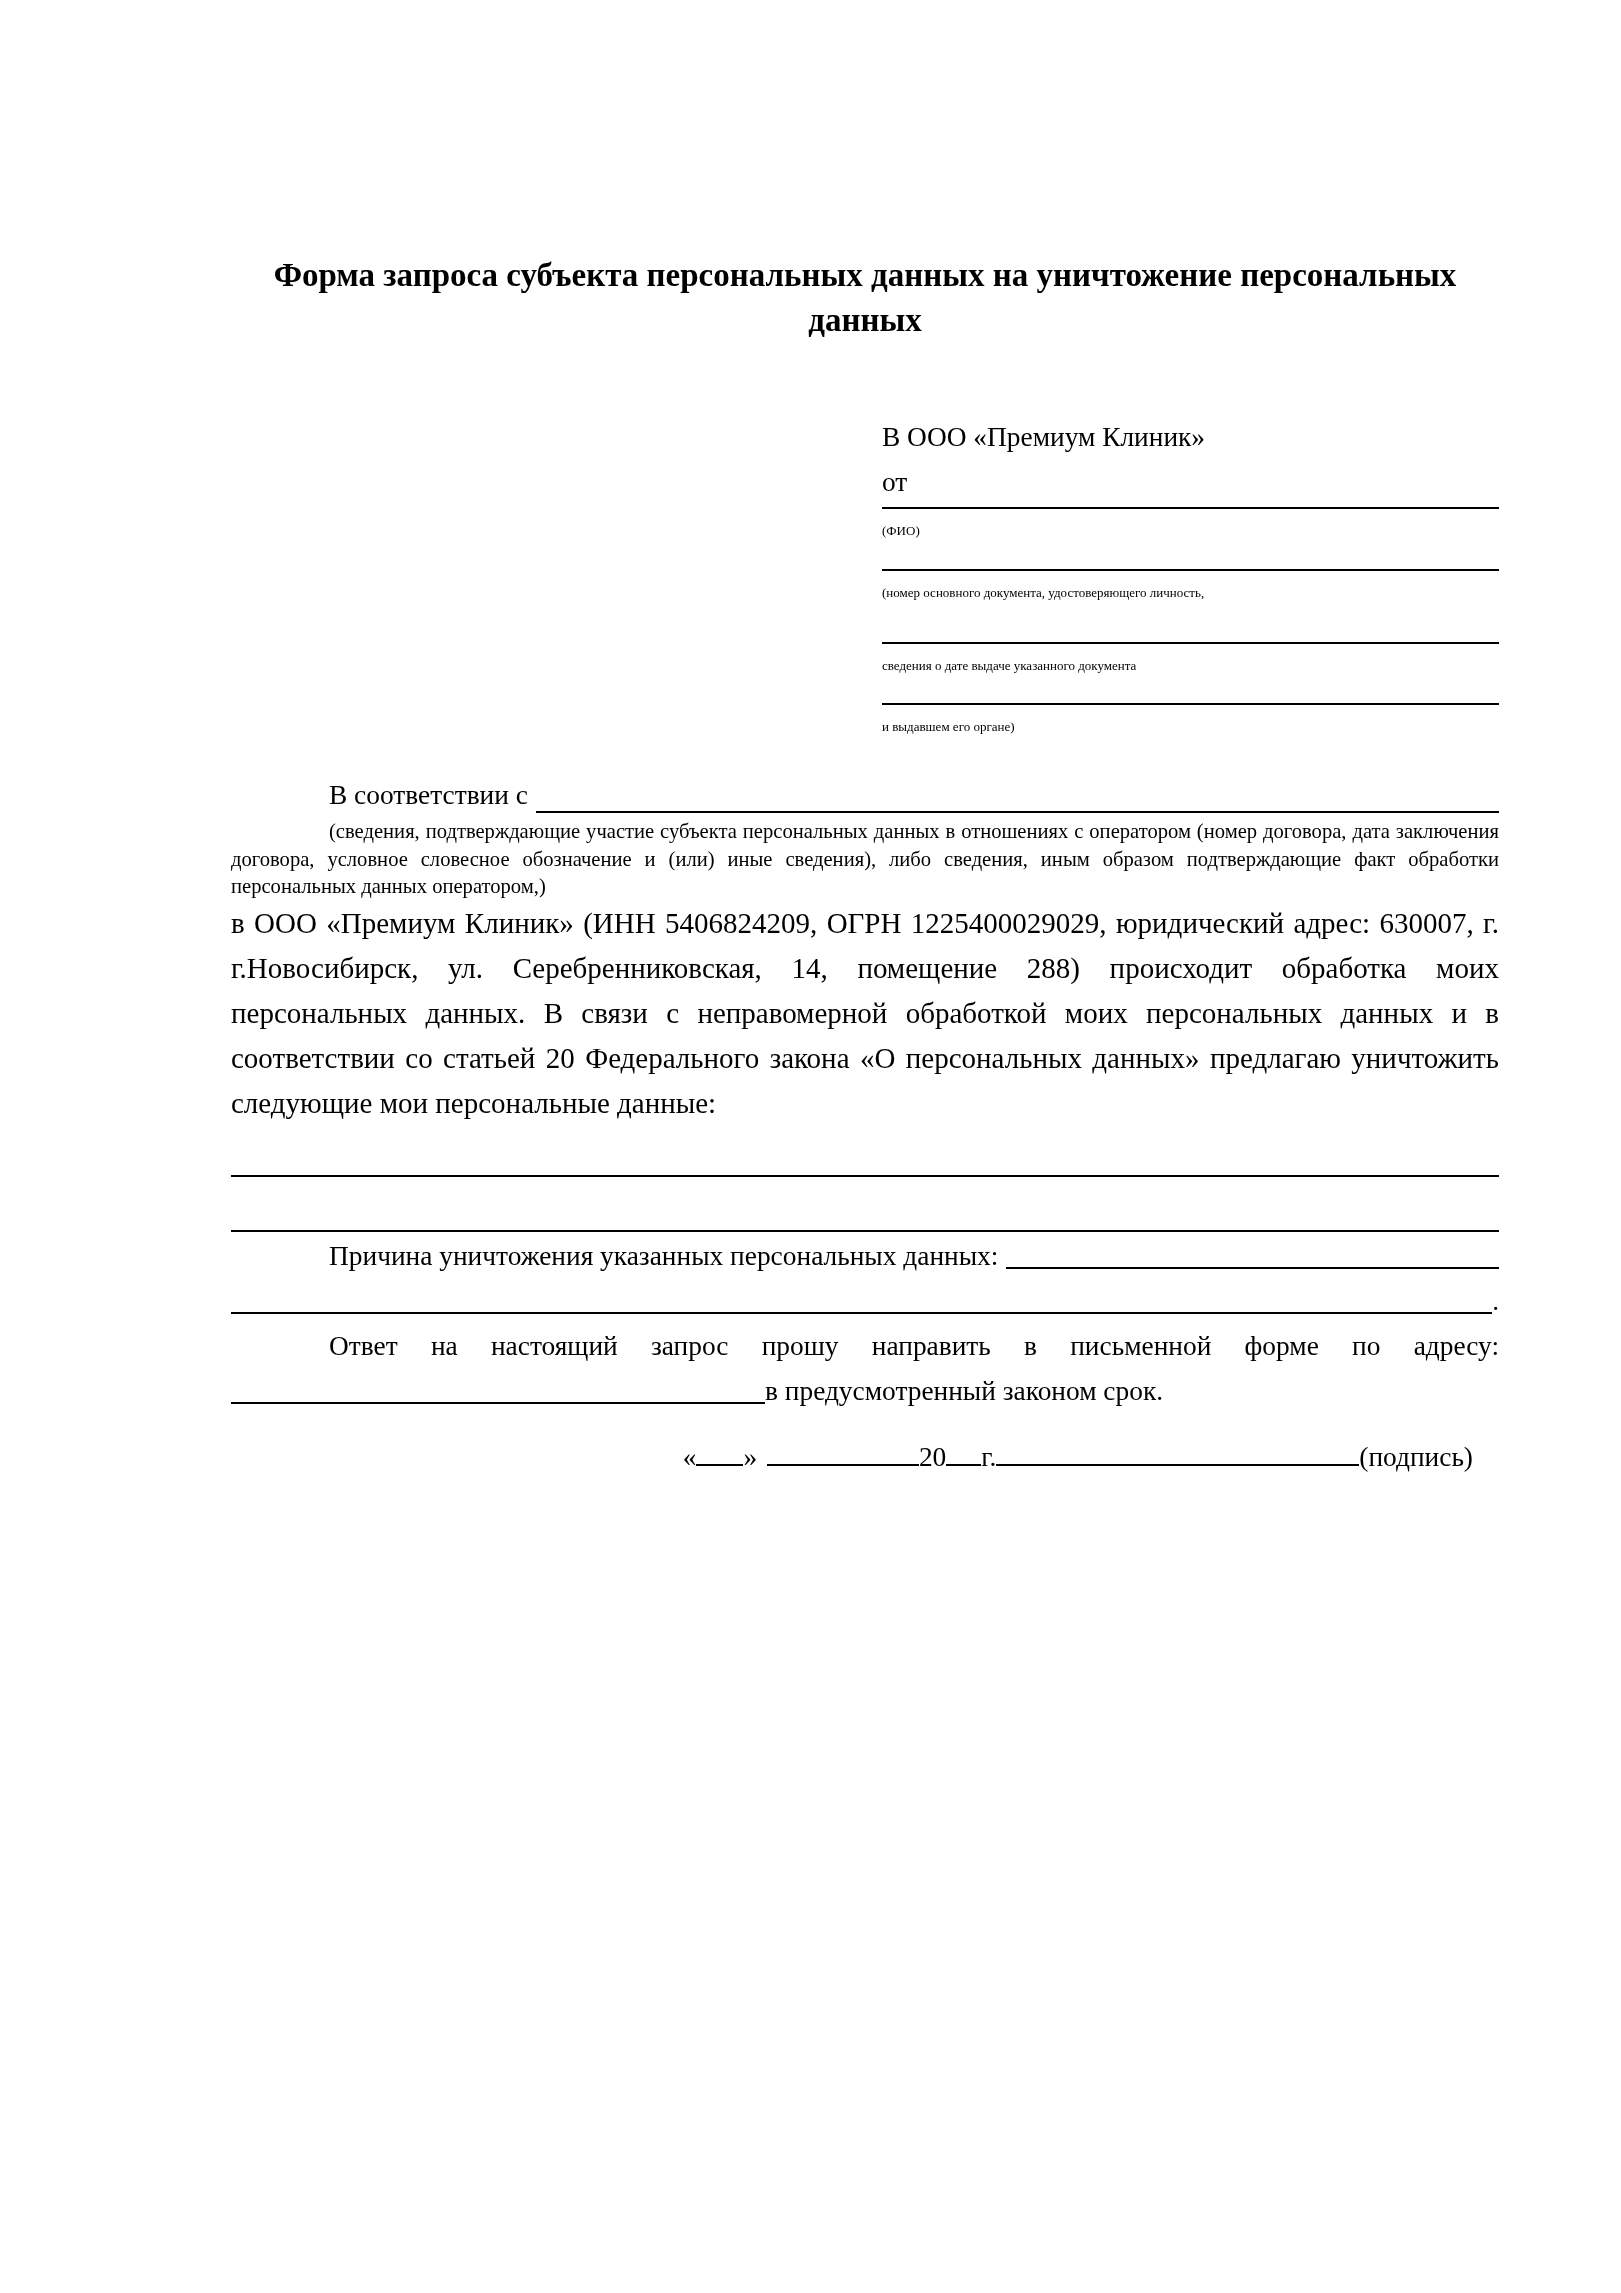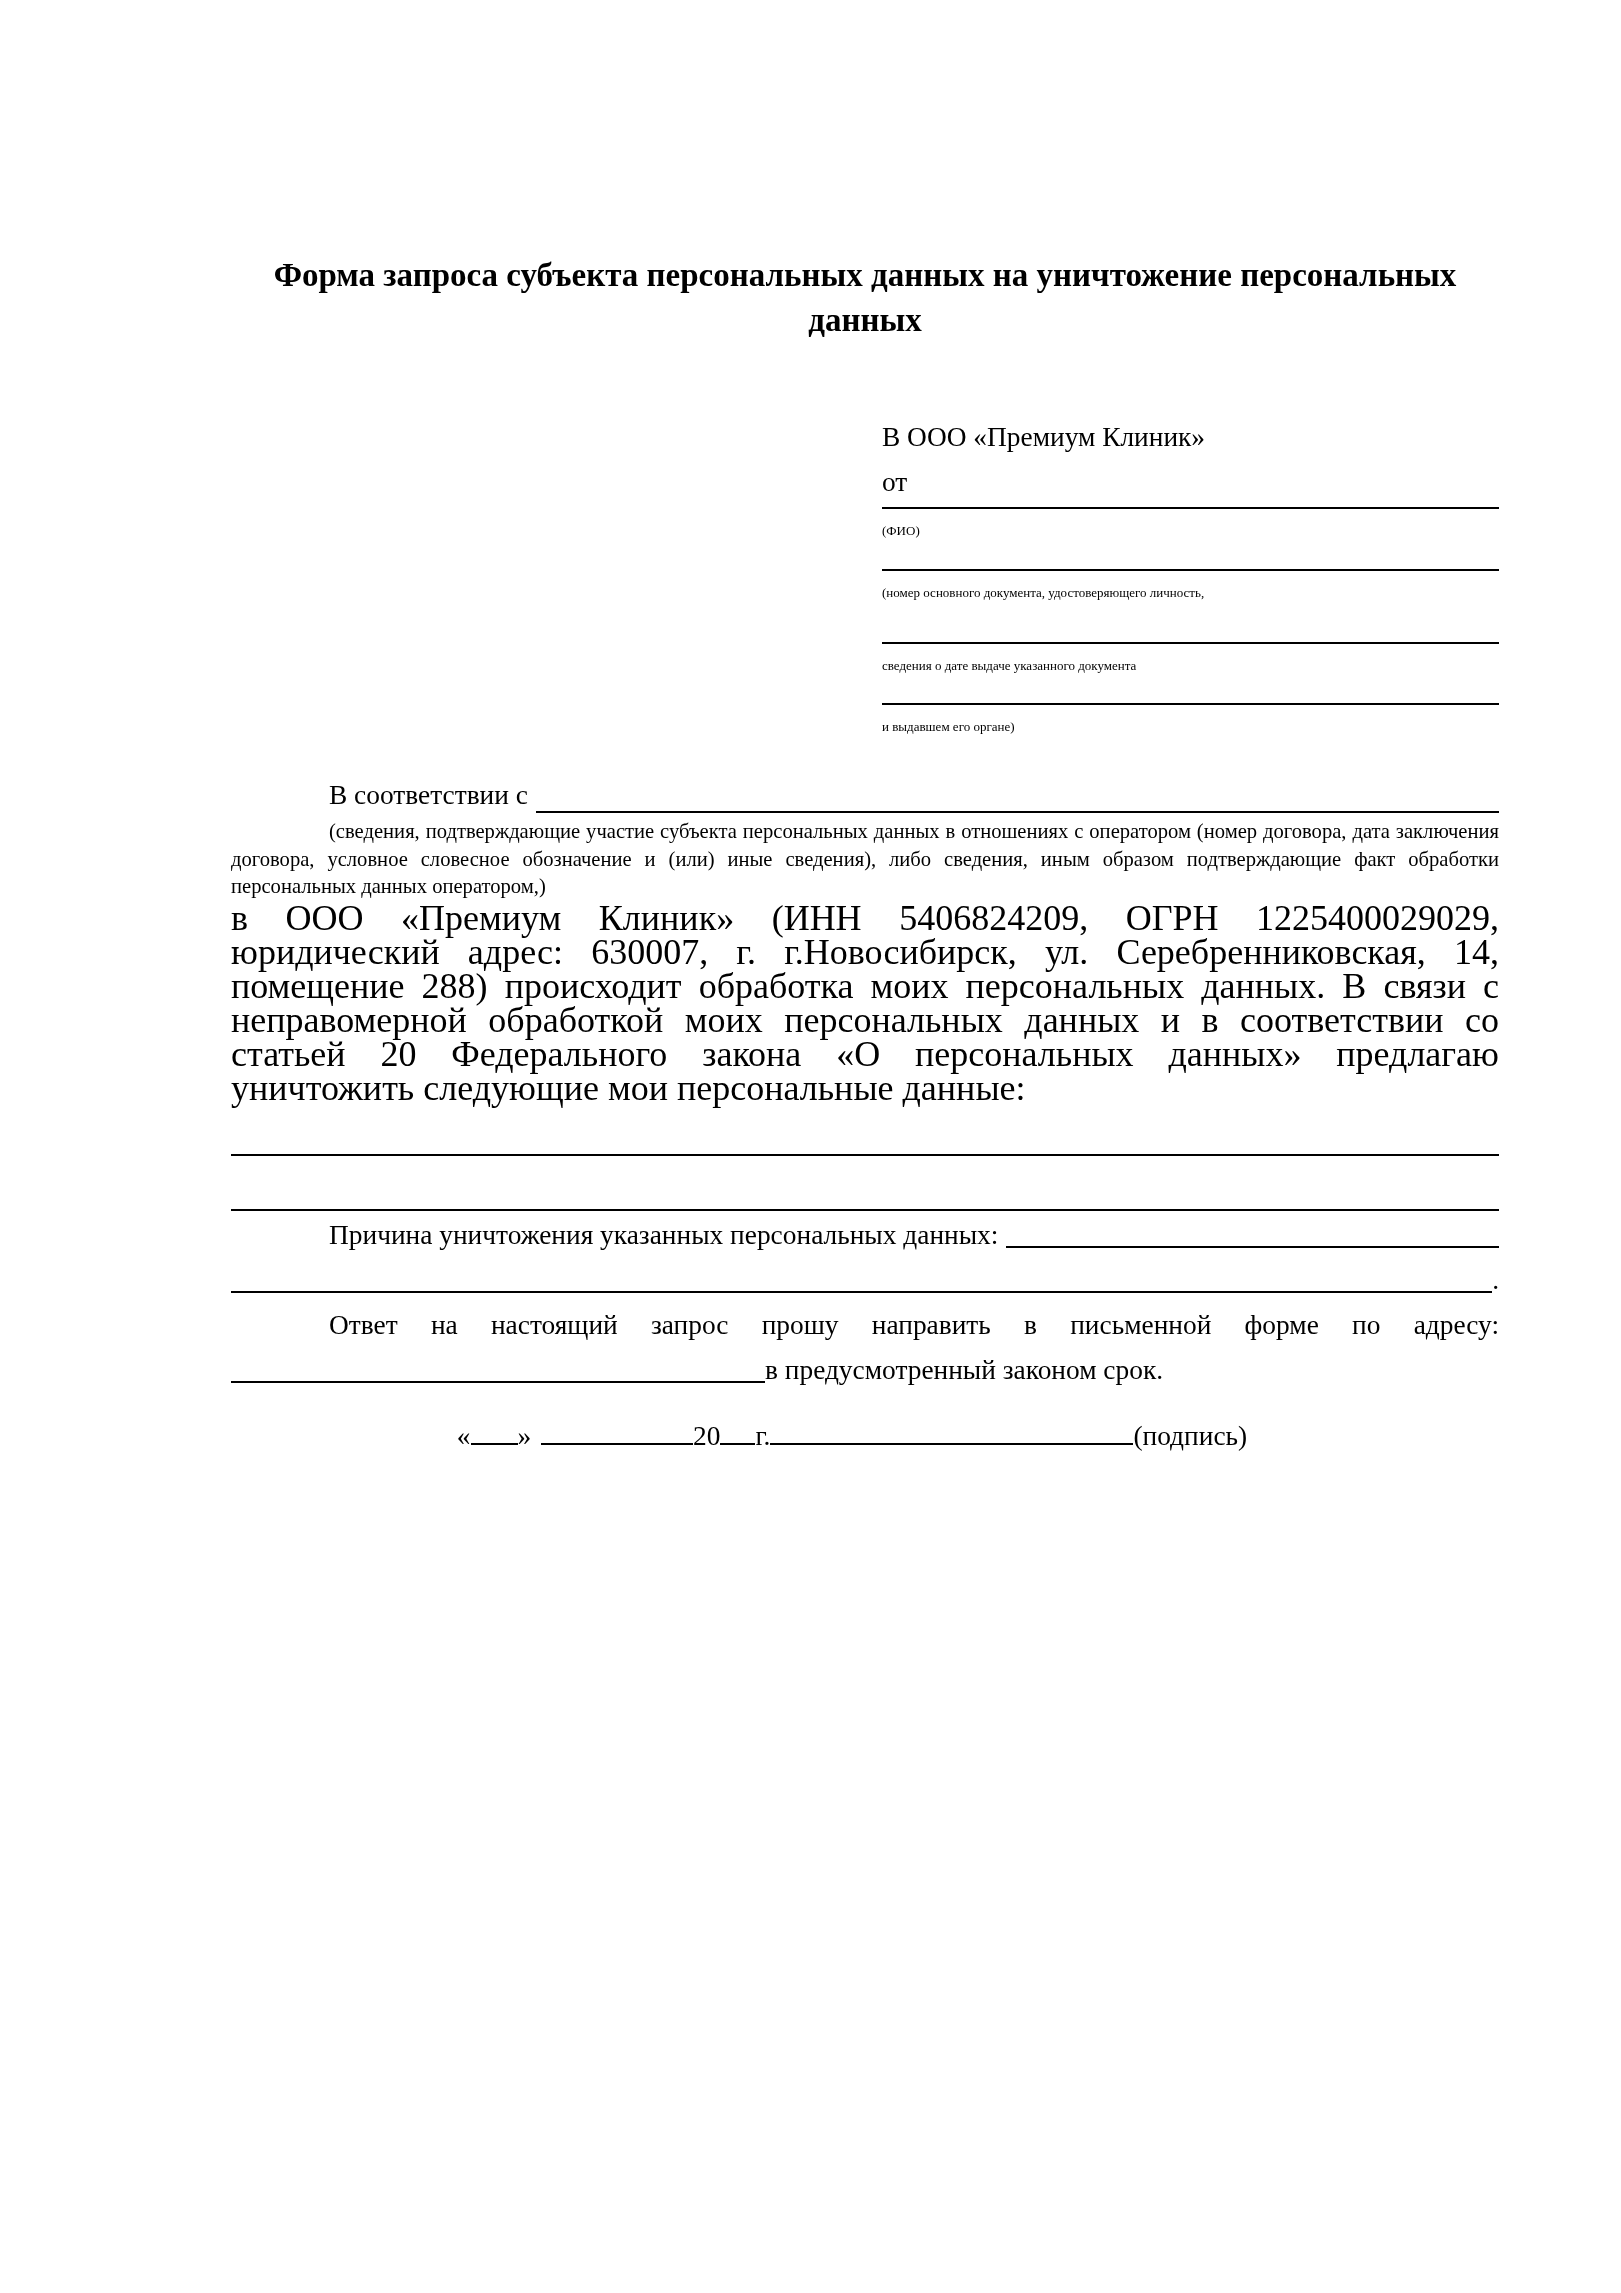--- a/index.html
+++ b/index.html
@@ -72,22 +72,22 @@
 
   .accordance-note {
     font-size: 20.6px;
     line-height: 27.4px;
     text-align: justify;
     text-indent: 98px;
   }
 
   
   .main-paragraph {
-    font-size: 36px;
-    line-height: 34px;
+    font-size: 29px;
+    line-height: 45px;
     text-align: justify;
   }
 
   
   .blank-row { border-bottom: 2.9px solid #000; }
   .blank-row.b1 { height: 43px; margin-top: 7.8px; }
   .blank-row.b2 { height: 55px; }
 
   
   .reason-row {
@@ -123,21 +123,21 @@
     width: 534px;
     height: 35px;
     border-bottom: 2.9px solid #000;
   }
   .address-row .suffix { white-space: nowrap; }
 
   
   .date-sign-row {
     margin-top: 21.6px;
     display: flex;
-    justify-content: center;
+    justify-content: flex-end;
     align-items: baseline;
     line-height: 45px;
   }
   .uline {
     display: inline-block;
     border-bottom: 2px solid #000;
     height: 1em;
     vertical-align: baseline;
   }
   .u-day { width: 47px; }

